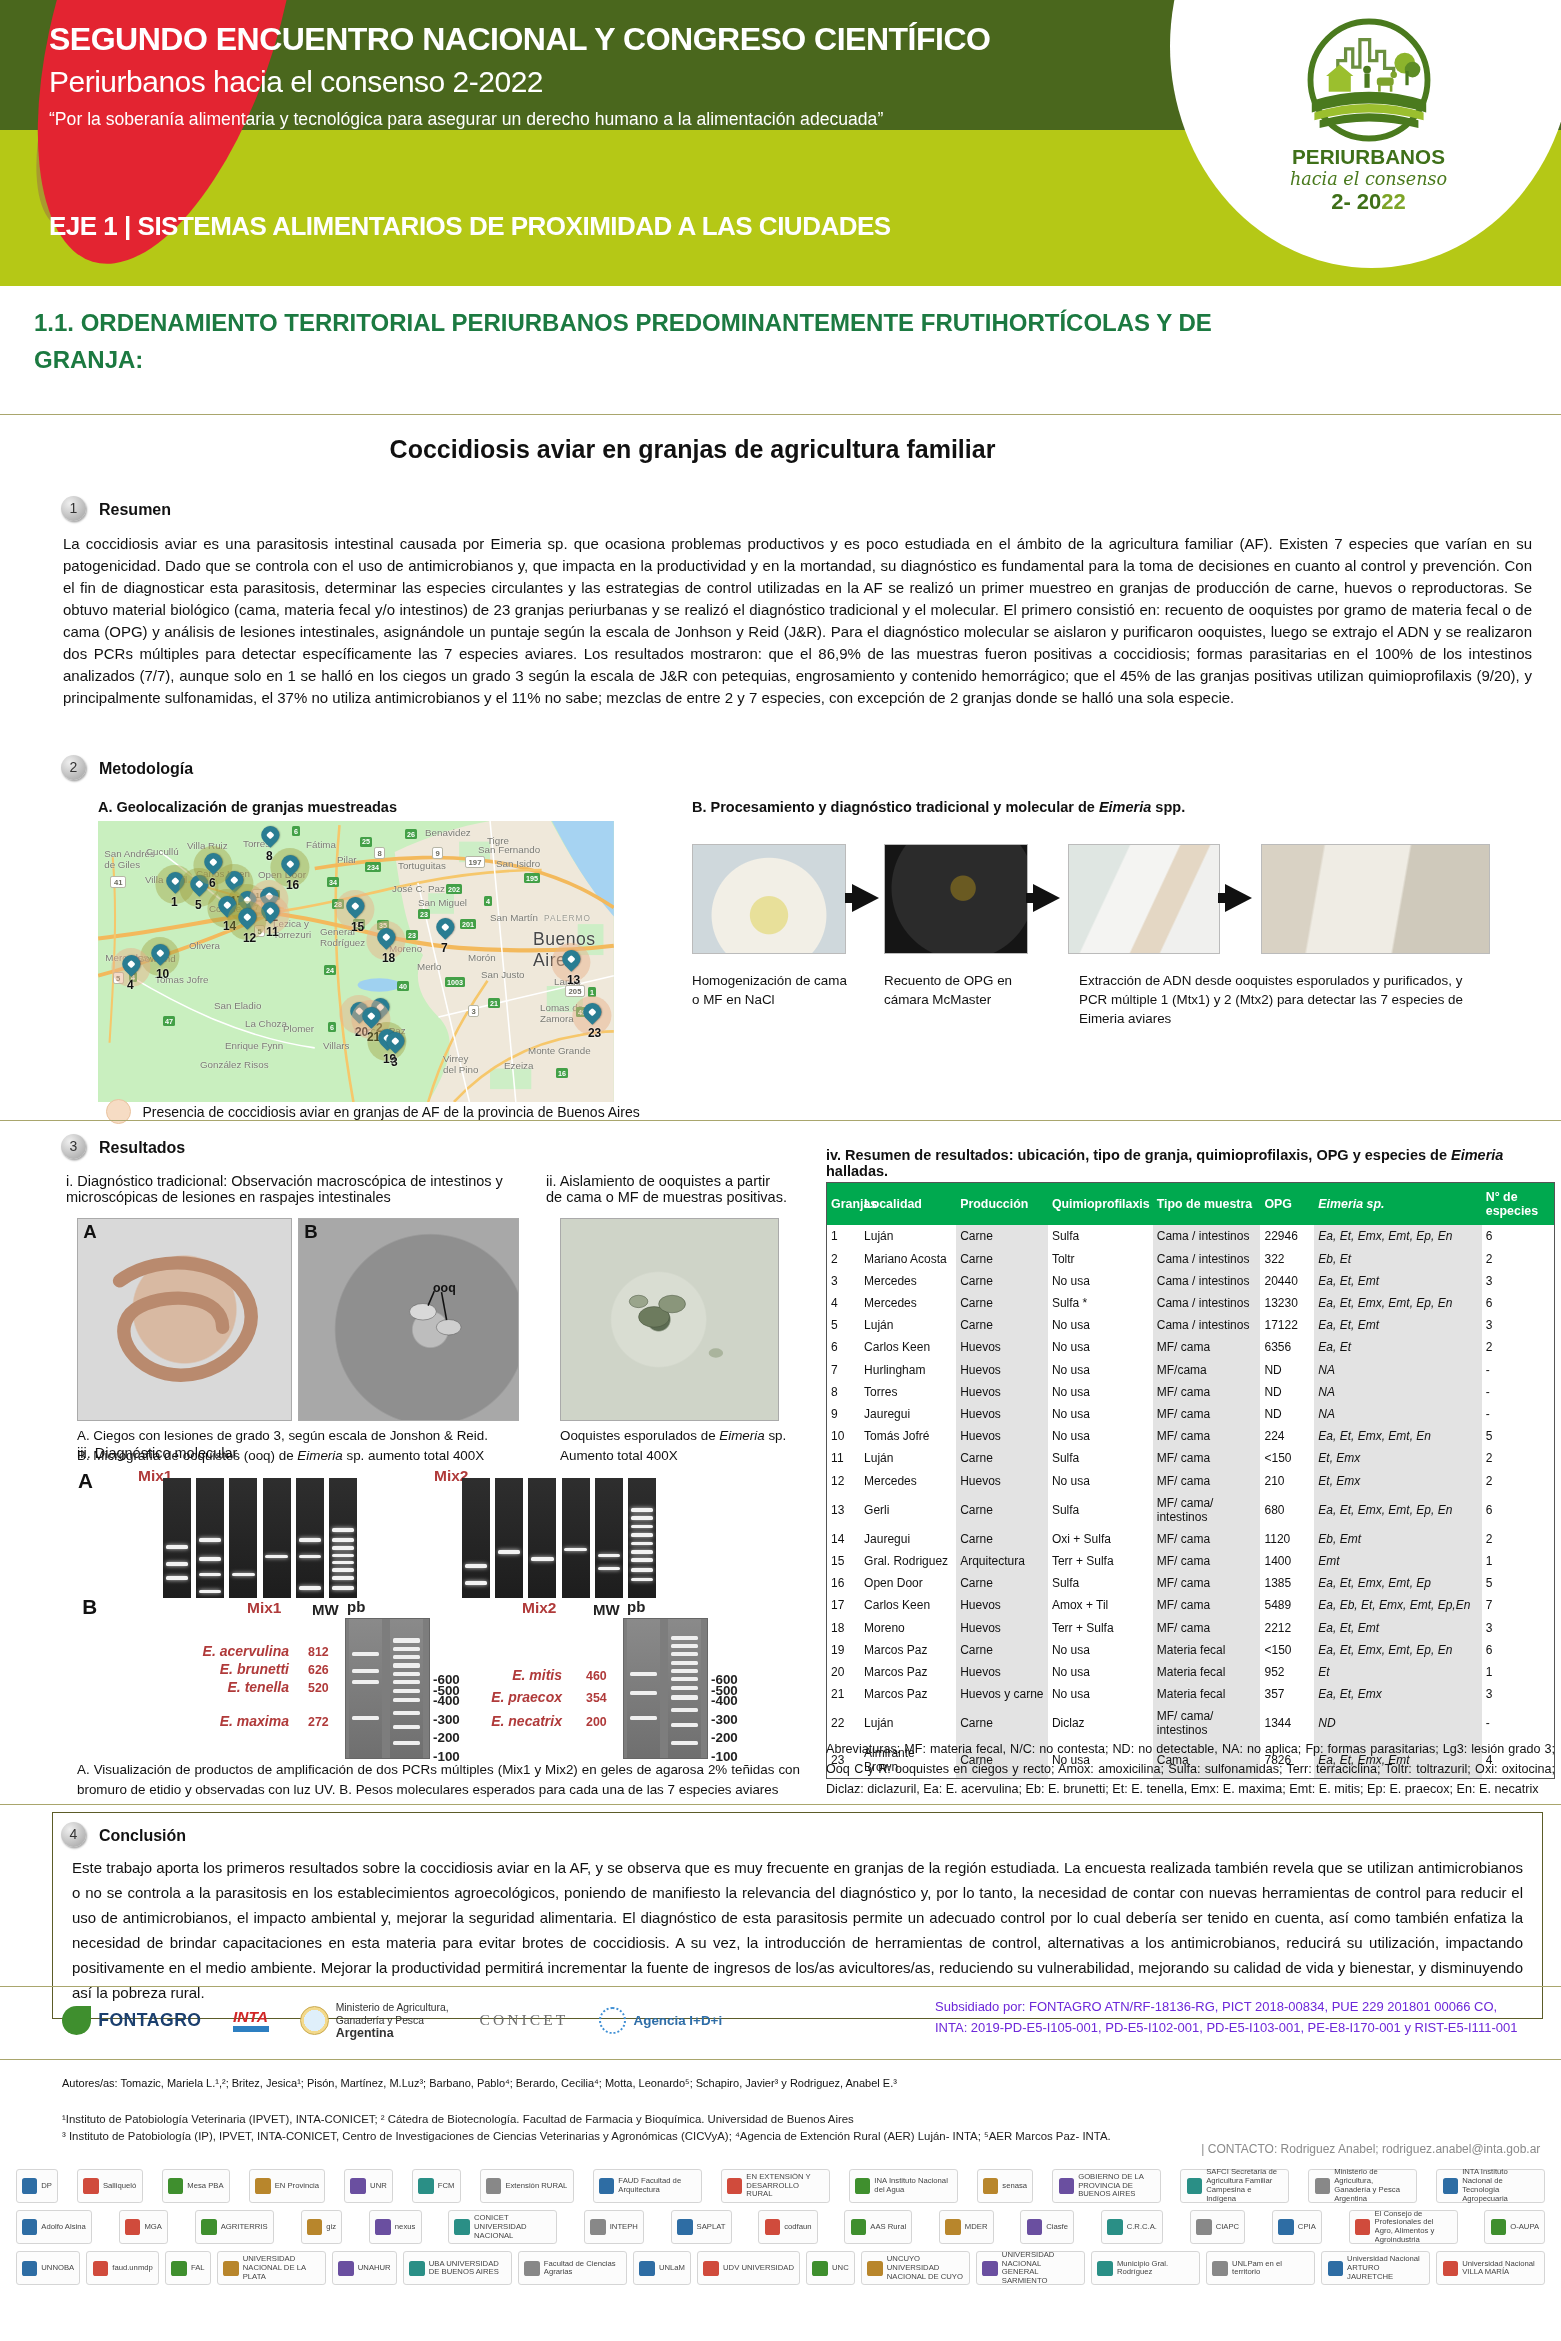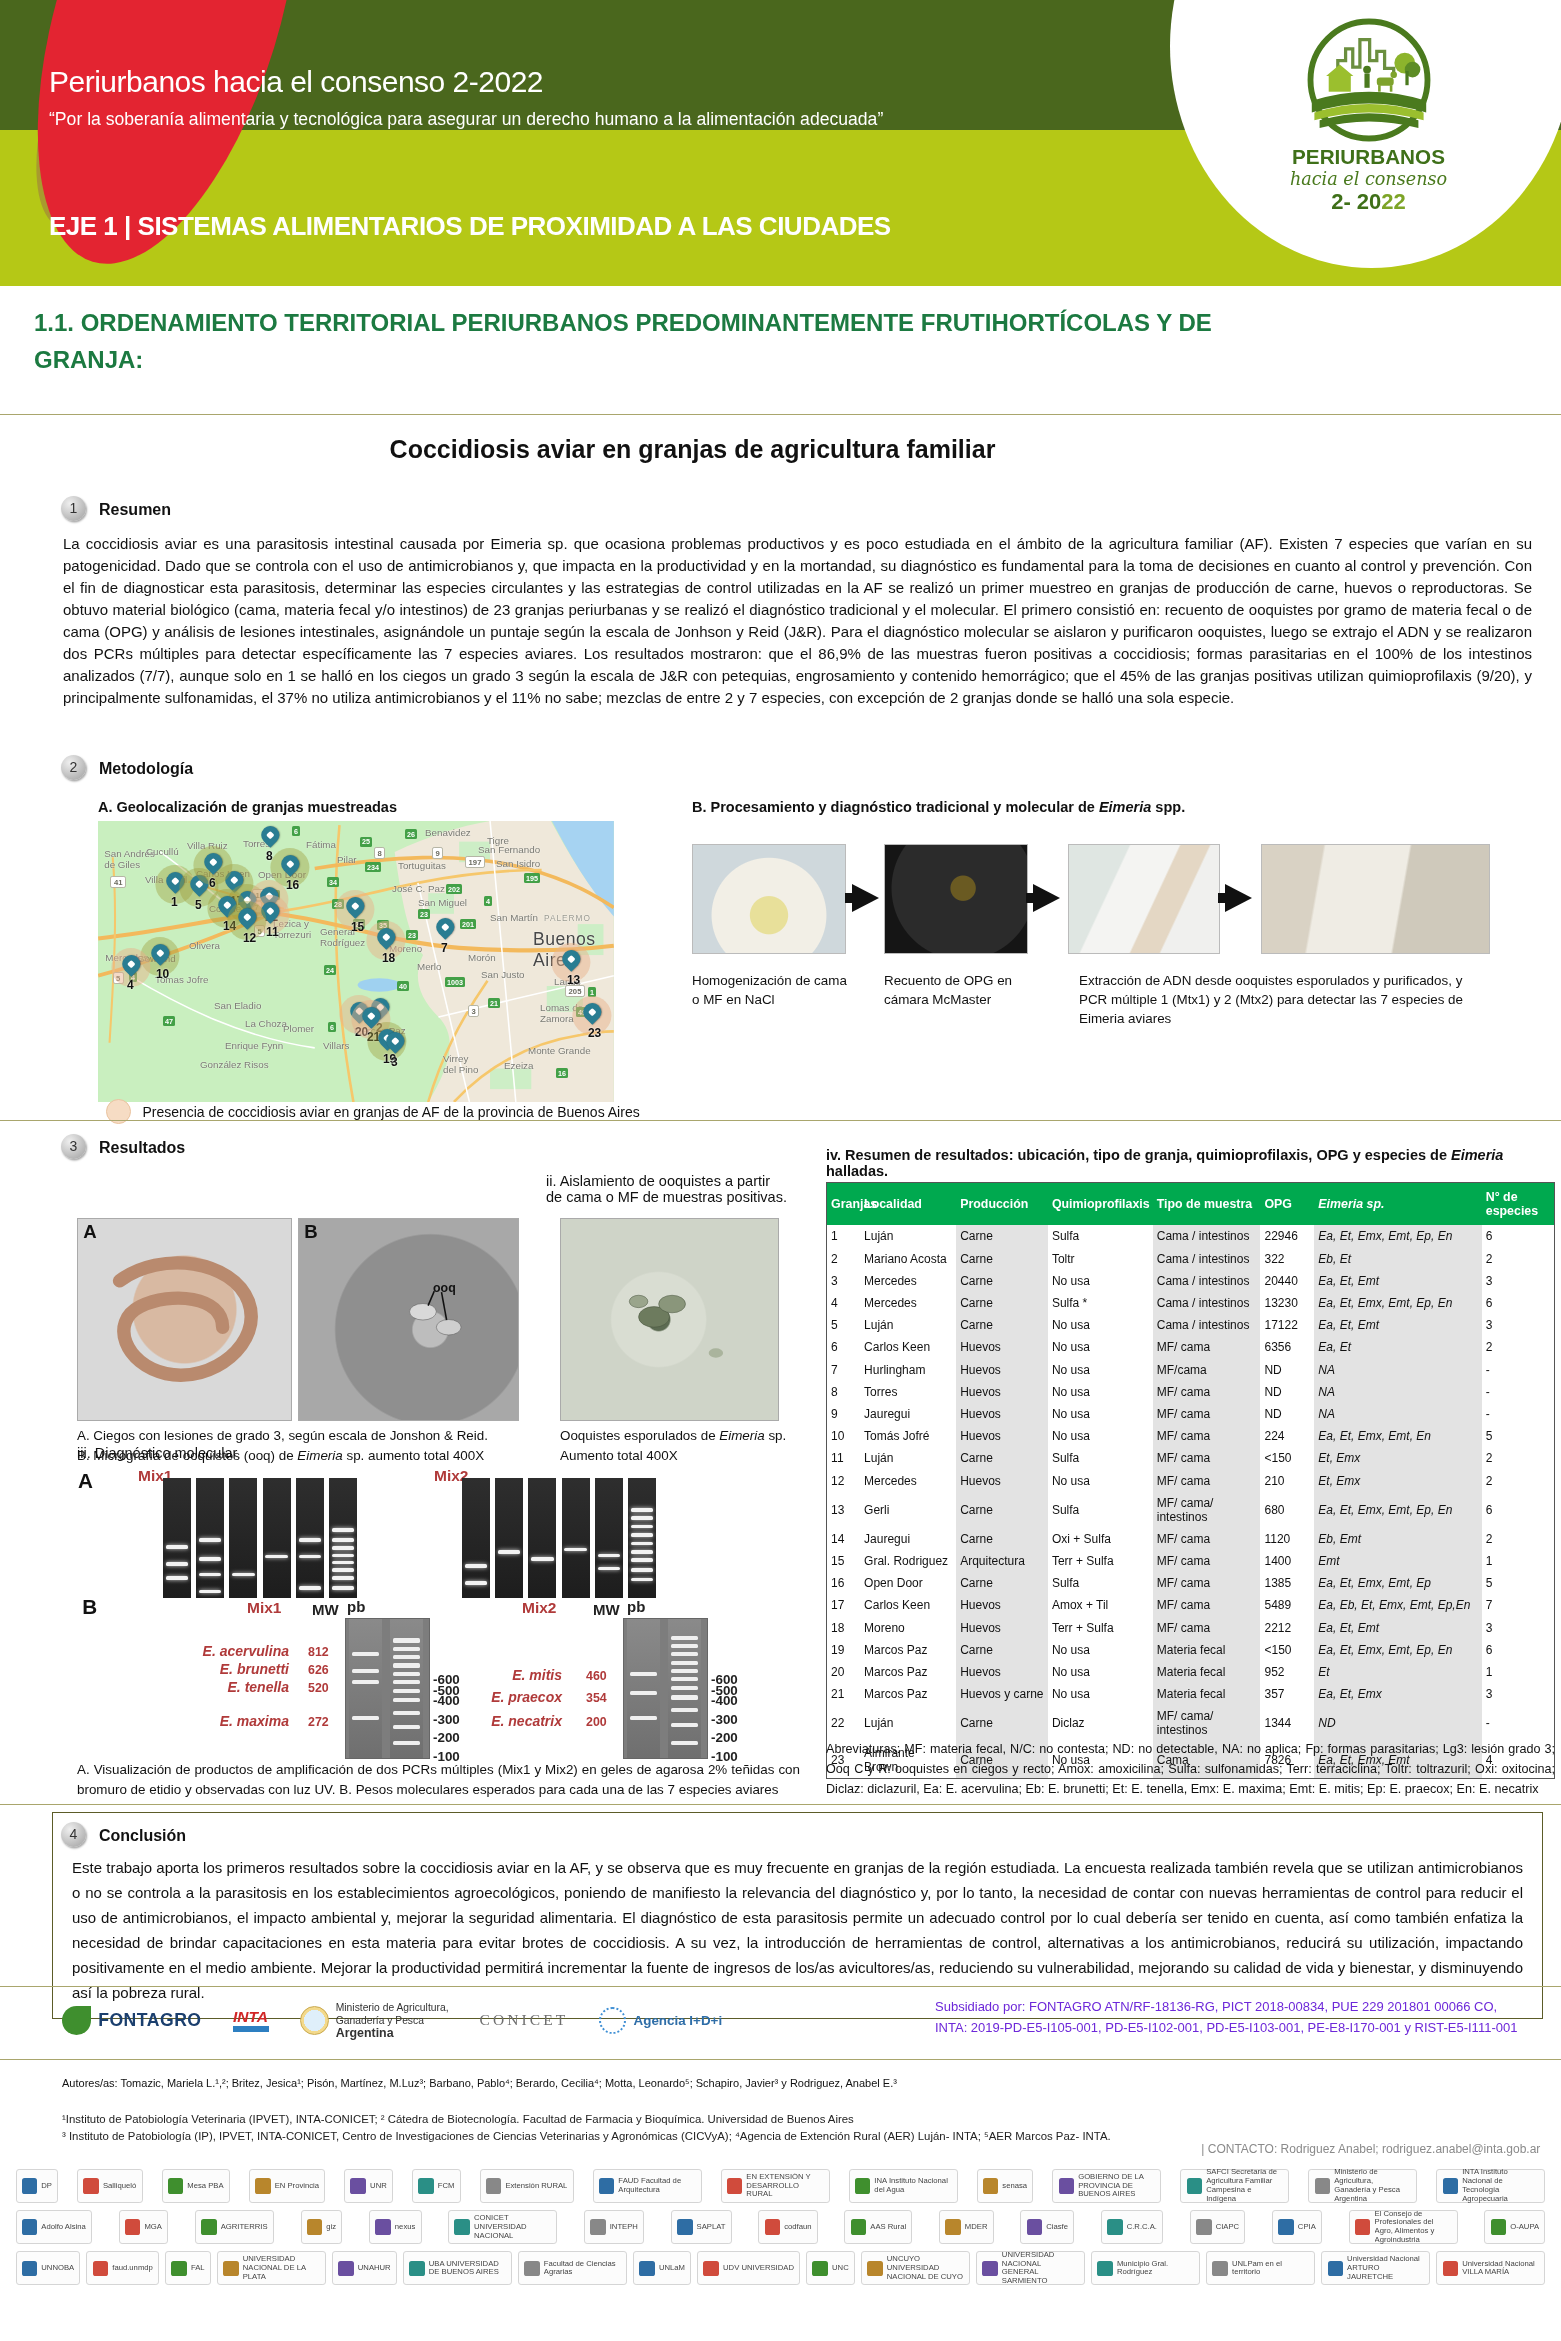--- a/index.html
+++ b/index.html
@@ -123,20 +123,21 @@
 </head>
 <body>
 
 <div id="poster">
 
   <div class="band-dark"></div>
   <div class="band-lime"></div>
   <div class="olive-shape"></div>
   <div class="red-shape"></div>
   <div class="white-corner"></div>
+  <div class="hdr-title">SEGUNDO ENCUENTRO NACIONAL Y CONGRESO CIENTÍFICO</div>
   <div class="hdr-sub">Periurbanos hacia el consenso 2-2022</div>
   <div class="hdr-quote">“Por la soberanía alimentaria y tecnológica para asegurar un derecho humano a la alimentación adecuada”</div>
   <div class="hdr-eje">EJE 1  |  SISTEMAS ALIMENTARIOS DE PROXIMIDAD A LAS CIUDADES</div>
 
   <div class="logo-wrap">
     <div class="logo-circle">
       <svg viewBox="0 0 200 200" width="130" height="130">
         <circle cx="100" cy="100" r="90" fill="#fff" stroke="#4a7a1e" stroke-width="9"></circle>
         <path d="M52,96 V70 H64 V52 H75 V80 H86 V38 H101 V70 H112 V56 H124 V82 H138 V96" fill="none" stroke="#6b8f3f" stroke-width="5"></path>
         <rect x="38" y="92" width="34" height="26" fill="#9bbf2e"></rect>
@@ -218,20 +219,21 @@
   <div class="photo p3"></div>
   <div class="arrow" style="left:1225px;"></div>
   <div class="photo p4"></div>
   <div class="mcap" style="left:692px;width:160px;">Homogenización de cama o MF en NaCl</div>
   <div class="mcap" style="left:884px;width:160px;">Recuento de OPG en cámara McMaster</div>
   <div class="mcap" style="left:1079px;width:413px;">Extracción de ADN desde ooquistes esporulados y purificados, y PCR múltiple 1 (Mtx1) y 2 (Mtx2) para detectar las 7 especies de Eimeria aviares</div>
 
   <div class="divider" style="top:1120px;"></div>
   <div class="badge" style="left:61px;top:1134px;">3</div>
   <div class="sec-title" style="left:99px;top:1139px;">Resultados</div>
+  <div class="sub-bold" style="left:66px;top:1173px;width:465px;font-weight:normal;">i. Diagnóstico tradicional: Observación macroscópica de intestinos y microscópicas de lesiones en raspajes intestinales</div>
   <div class="sub-bold" style="left:546px;top:1173px;width:243px;font-weight:normal;">ii. Aislamiento de ooquistes a partir de cama o MF de muestras positivas.</div>
 
   <div class="res-img img-a">
     <span class="lab">A</span>
     <svg viewBox="0 0 412 390" width="213" height="201">
         <path d="M80,120 C160,60 300,80 330,160 C360,240 260,320 170,300 C90,282 60,200 120,170 C180,140 280,150 280,210" fill="none" stroke="#b98a6e" stroke-width="26" stroke-linecap="round"></path>
       </svg>
   </div>
   <div class="res-img img-b">
     <span class="lab">B</span>

